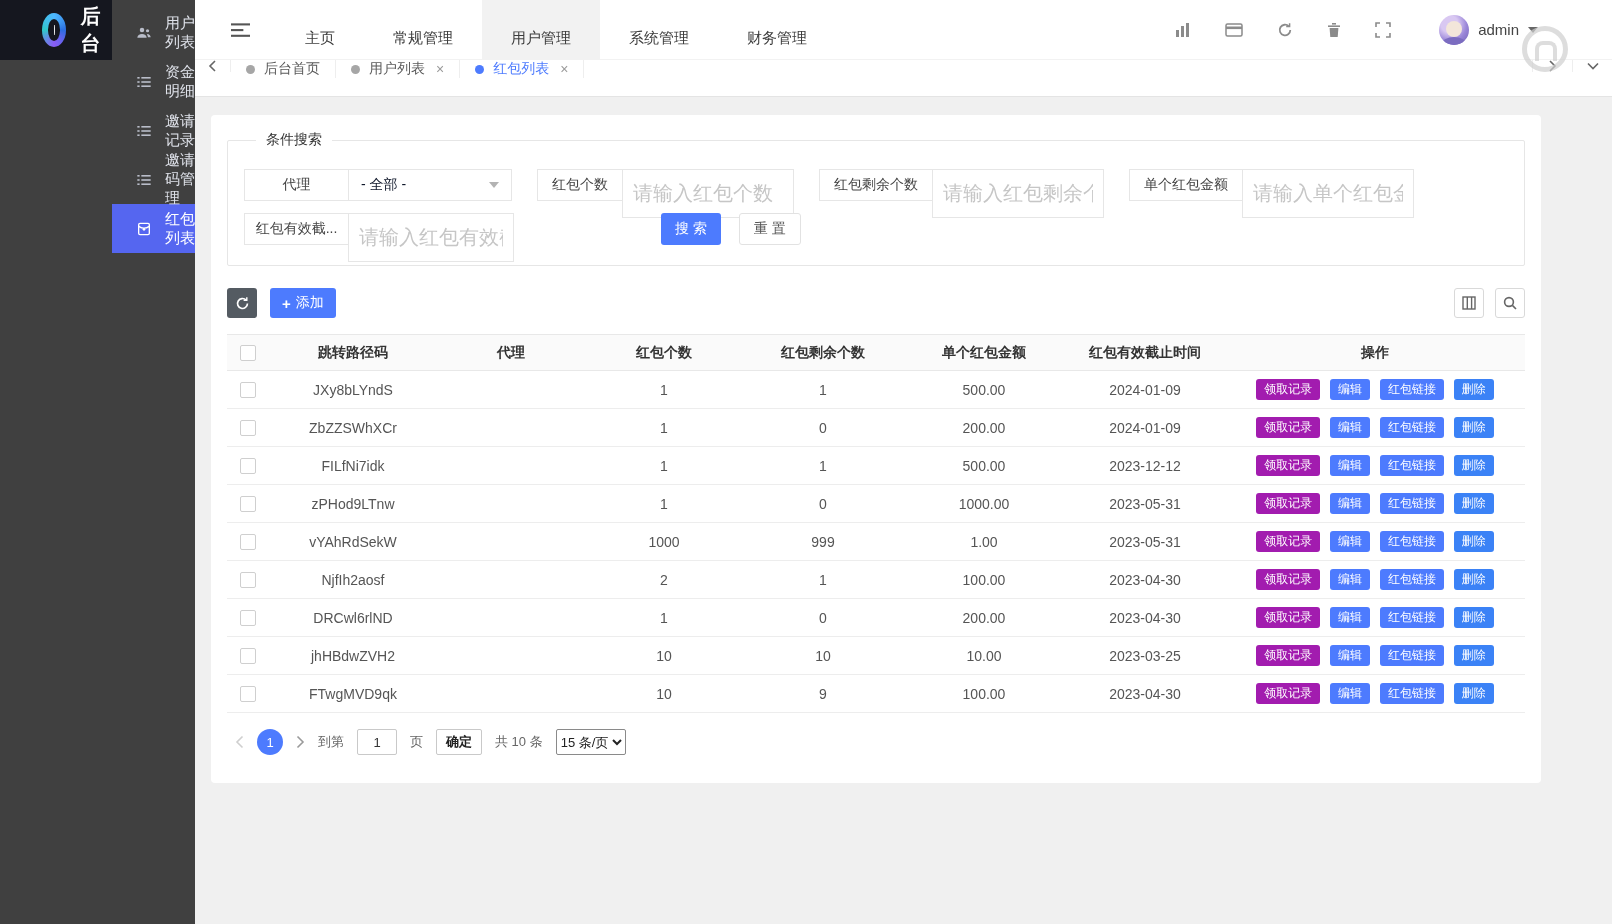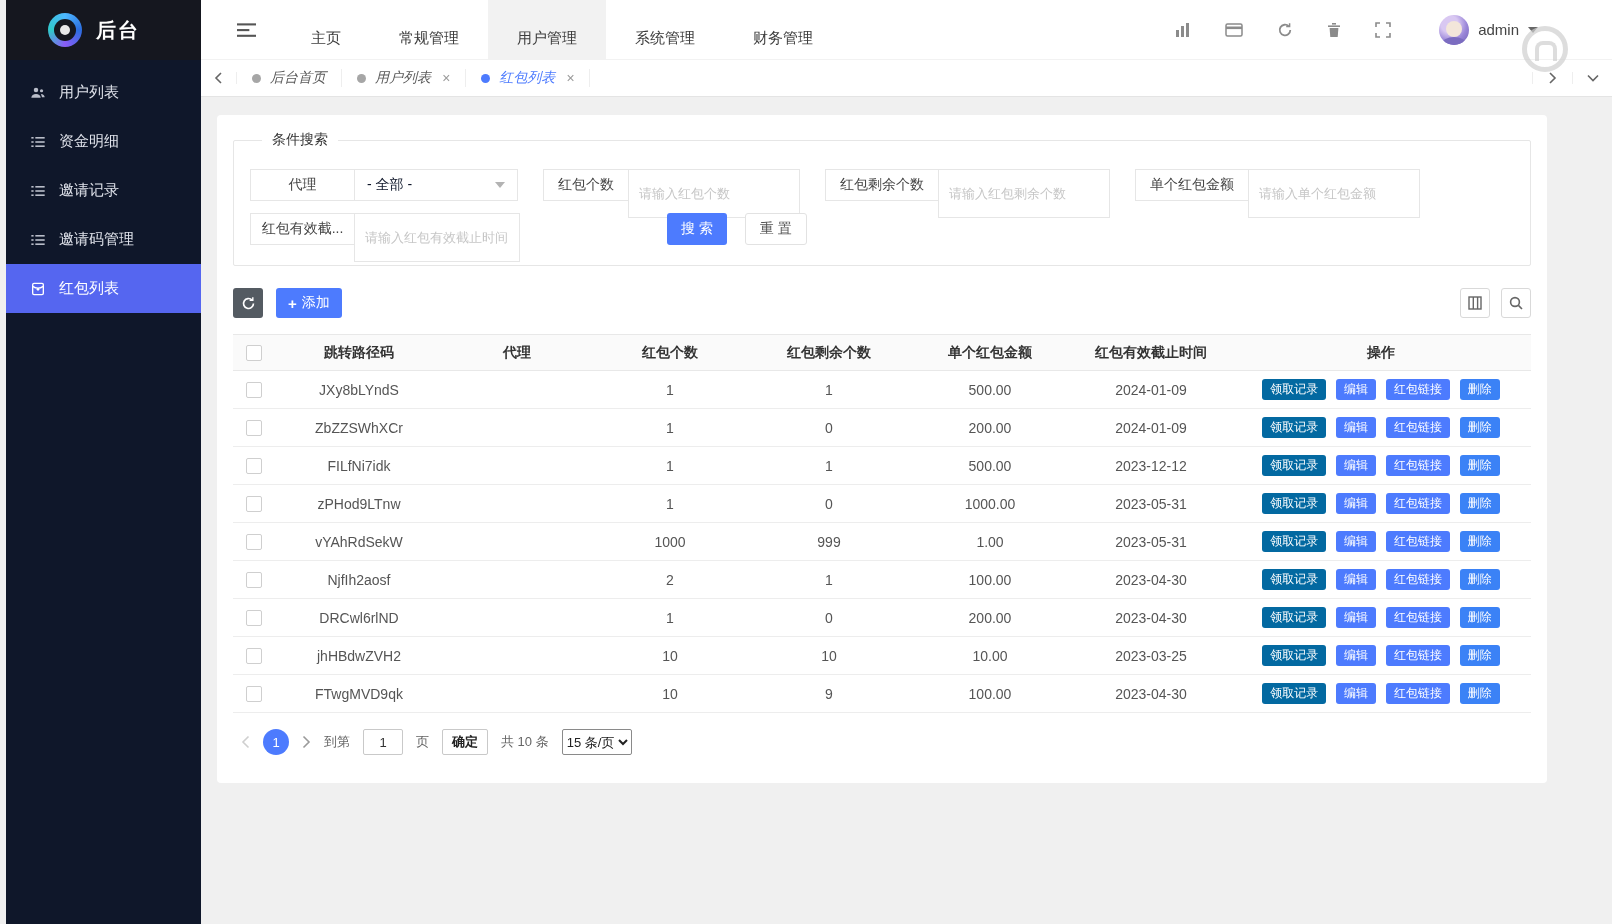--- a/index.html
+++ b/index.html
@@ -1,21 +1,21 @@
 <!DOCTYPE html>
 <html><head>
 <meta charset="utf-8">
 <style>
   * { margin:0; padding:0; box-sizing:border-box; }
   html,body { width:1612px; height:924px; overflow:hidden; }
   body { font-family:"Liberation Sans","DejaVu Sans",sans-serif; font-size:14px; color:#333; background:#f0f0f0; }
   .app { display:flex; width:100%; height:100%; }
 
   
-  .sidebar { width:195px; min-width:195px; height:100%; background:#0f172a; display:flex; flex-direction:column;margin-left:6px; }
+  .sidebar { width:195px; min-width:195px; height:100%; background:#404040; display:flex; flex-direction:row; }
   .logo { height:60px; background:#15171f; display:flex; align-items:center; padding-left:42px; gap:14px; cursor:pointer; }
   .logo-icon { width:34px; height:34px; border-radius:50%; position:relative;
     background:conic-gradient(#4db8ff,#2b6de0,#8a5cf6,#2fc9c9,#4db8ff); }
   .logo-icon::after { content:""; position:absolute; inset:6px; background:#15171f; border-radius:50%; }
   .logo-icon::before { content:""; position:absolute; inset:12px; background:#e8e8e8; border-radius:50%; z-index:1; }
   .logo-text { color:#ffffff; font-size:20px; font-weight:bold; letter-spacing:2px; }
   .menu { padding-top:8px; }
   .menu-item { height:49px; display:flex; align-items:center; gap:13px; padding-left:24px; color:#dfe2ea; font-size:15px; cursor:pointer; }
   .menu-item .mi { width:16px; height:16px; display:flex; align-items:center; color:#b9bdc9; }
   .menu-item.active { background:#5566f0; color:#ffffff; }
@@ -40,21 +40,21 @@
   .avatar::before { content:""; position:absolute; left:3px; bottom:-6px; width:24px; height:14px; border-radius:50%;
     background:#7b6cc0; z-index:1; }
   .username { font-size:15px; color:#444; }
   .caret-down { width:0; height:0; border-left:5px solid transparent; border-right:5px solid transparent; border-top:6px solid #666; }
   .corner-ring { position:absolute; right:44px; top:26px; width:46px; height:46px; border-radius:50%;
     border:5px solid #cfcfcf; opacity:.7; z-index:30; pointer-events:none; }
   .corner-ring::after { content:""; position:absolute; left:8px; top:10px; width:14px; height:16px;
     border:4px solid #cfcfcf; border-bottom:none; border-radius:8px 8px 0 0; }
 
   
-  .tabbar { height:37px; background:#fff; border-bottom:1px solid #e4e4e4; display:flex; align-items:center;font-style:italic; }
+  .tabbar { height:37px; background:#fff; border-bottom:1px solid #e4e4e4; display:flex; align-items:flex-start; }
   .tab-arrow { width:36px; display:flex; align-items:center; justify-content:center; border-right:1px solid #eee; cursor:pointer; }
   .tab { display:flex; align-items:center; gap:9px; padding:0 15px; border-right:1px solid #eee; font-size:14px; color:#5a5a5a; cursor:pointer; }
   .tab .dot { width:9px; height:9px; border-radius:50%; background:#a6a6a6; }
   .tab.active { color:#4d7bfe; }
   .tab.active .dot { background:#4d7bfe; }
   .tab .close { color:#9a9a9a; font-size:14px; margin-left:2px; cursor:pointer; }
   .tab-arrows-right { margin-left:auto; display:flex; }
   .tab-arrows-right .tab-arrow { border-right:none; border-left:1px solid #eee; width:40px; }
 
   
@@ -67,21 +67,21 @@
   .s-row { display:flex; align-items:center; gap:25px; margin-top:12px; }
   .ig { display:flex; height:32px; }
   .ig-label { border:1px solid #e6e6e6; background:#fff; display:flex; align-items:center; justify-content:center;
     padding:0 14px; font-size:14px; color:#444; white-space:nowrap; }
   .ig-label.fixed { width:105px; padding:0 10px; overflow:hidden; }
   .ig-select { width:164px; border:1px solid #e6e6e6; margin-left:-1px; display:flex; align-items:center;
     padding:0 12px; font-size:14px; color:#0f172a; position:relative; cursor:pointer; background:#fff; }
   .ig-select .sel-caret { position:absolute; right:12px; width:0; height:0;
     border-left:5px solid transparent; border-right:5px solid transparent; border-top:6px solid #b3b3b3; }
   .ig-input { width:172px; height:49px; border:1px solid #e6e6e6; margin-left:-1px; padding:0 10px;
-    font-size:13px; color:#1d4ed8; outline:none; font-family:inherit; }
+    font-size:20px; color:#1d4ed8; outline:none; font-family:inherit; }
   .ig-input.wide { width:166px; }
   .ig-input::placeholder { color:#c6c6c6; }
   .btn { height:32px; border:none; border-radius:3px; font-size:14px; cursor:pointer; font-family:inherit; }
   .btn-search { background:#4d7bfe; color:#fff; padding:0 14px; margin-left:122px; }
   .btn-reset { background:#fff; color:#555; border:1px solid #e2e2e2; padding:0 14px; margin-left:14px; }
 
   
   .toolbar { margin-top:22px; display:flex; align-items:center; }
   .tb-refresh { width:30px; height:30px; background:#545b62; border:none; border-radius:3px;
     display:flex; align-items:center; justify-content:center; cursor:pointer; }
@@ -94,21 +94,21 @@
 
   
   table.data { width:100%; margin-top:16px; border-collapse:collapse; table-layout:fixed; }
   thead th { background:#fafafa; height:36px; font-size:14px; color:#333; font-weight:bold; text-align:center;
     border-top:1px solid #e8e8e8; border-bottom:1px solid #e8e8e8; }
   tbody td { height:38px; text-align:center; font-size:14px; color:#555; border-bottom:1px solid #ededed; padding:0 2px; }
   .checkbox { display:inline-block; width:16px; height:16px; border:1px solid #cfcfcf; border-radius:2px;
     background:#fff; vertical-align:middle; cursor:pointer; }
   .abtn { display:inline-block; padding:4px 8px; font-size:12px; color:#fff; border-radius:3px; margin:0 3px;
     line-height:1.15; cursor:pointer; white-space:nowrap; }
-  .abtn.green { background:#0369a1;text-align:right; }
+  .abtn.green { background:#a21caf;text-align:right; }
   .abtn.blue  { background:#4d7bfe; }
   .abtn.red   { background:#3b82f6; }
 
   
   .pager { margin-top:16px; display:flex; align-items:center; gap:13px; font-size:13px; color:#666; padding-left:8px; }
   .pg-arrow { display:flex; align-items:center; cursor:pointer; }
   .pg-page { width:26px; height:26px; border-radius:50%; background:#4d7bfe; color:#fff;
     display:flex; align-items:center; justify-content:center; font-size:13px; cursor:pointer; }
   .pg-input { width:40px; height:26px; border:1px solid #c9c9c9; border-radius:2px; text-align:center;
     font-size:13px; color:#333; outline:none; font-family:inherit; }

